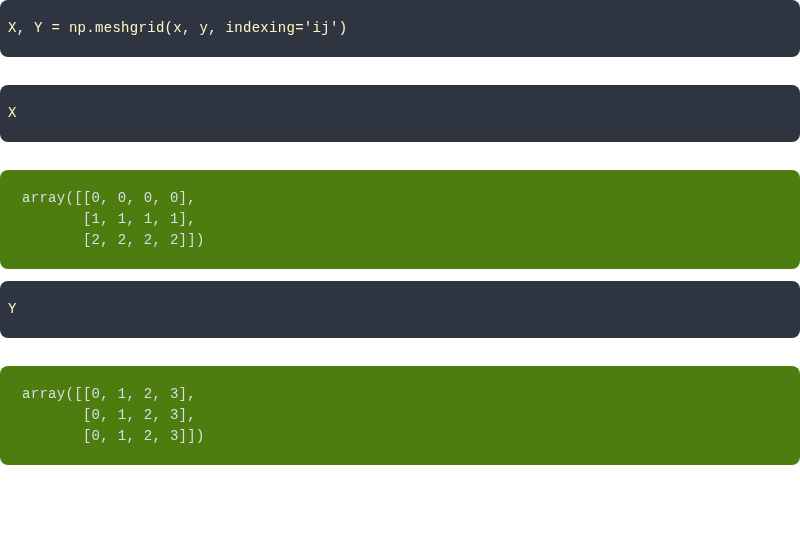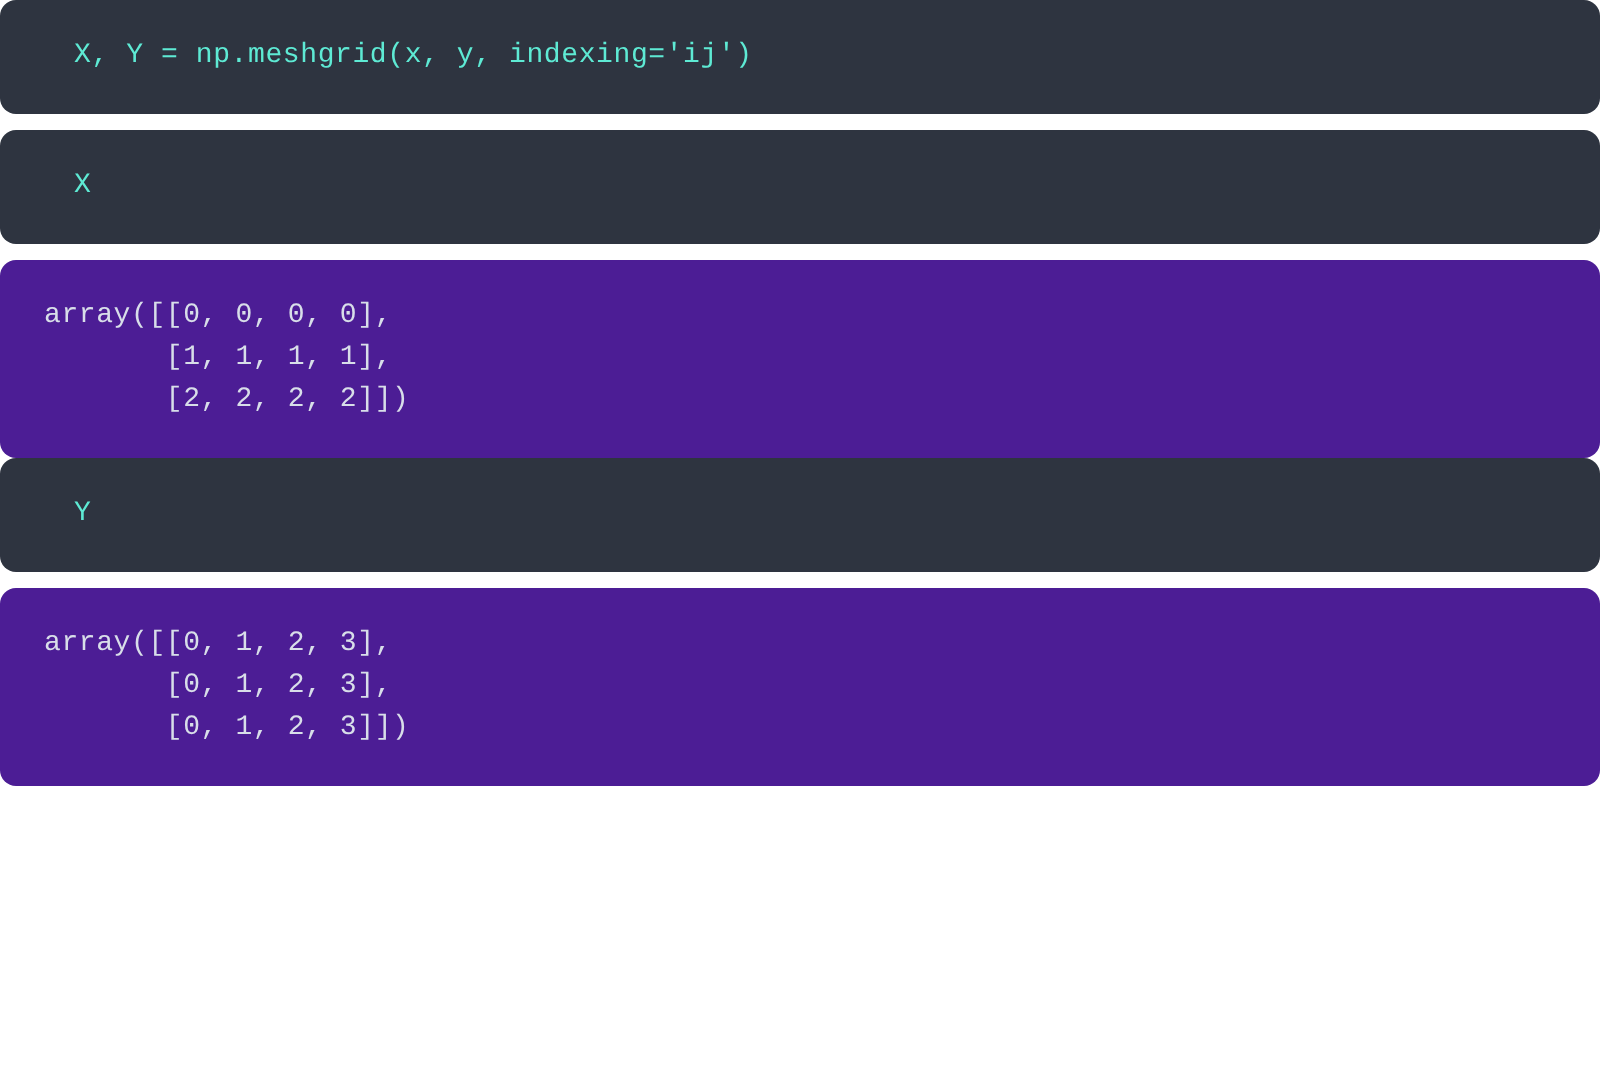--- a/index.html
+++ b/index.html
@@ -9,34 +9,34 @@
     }
     body {
       background-color: #ffffff;
       font-family: 'Menlo', 'Monaco', 'Consolas', 'Courier New', monospace;
       font-size: 14px;
       padding: 0;
       width: 800px;
     }
     .code-cell {
       background-color: #2e3440;
-      color: #5eead4;
+      color: #fef9c3;
       border-radius: 8px;
-      padding: 18px 37px;
-      margin-bottom: 8px;
+      padding: 18px 8px;
+      margin-bottom: 28px;
       white-space: pre;
       line-height: 1.5;
       letter-spacing: 0.3px;
     }
     .output-cell {
-      background-color: #4c1d95;
+      background-color: #4d7c0f;
       color: #d8dee9;
       border-radius: 8px;
       padding: 18px 22px;
-      margin-bottom: 0;
+      margin-bottom: 12px;
       white-space: pre;
       line-height: 1.5;
       letter-spacing: 0.3px;
     }
   </style>
 </head>
 <body>
 
 <div class="code-cell">X, Y = np.meshgrid(x, y, indexing='ij')</div>
 

